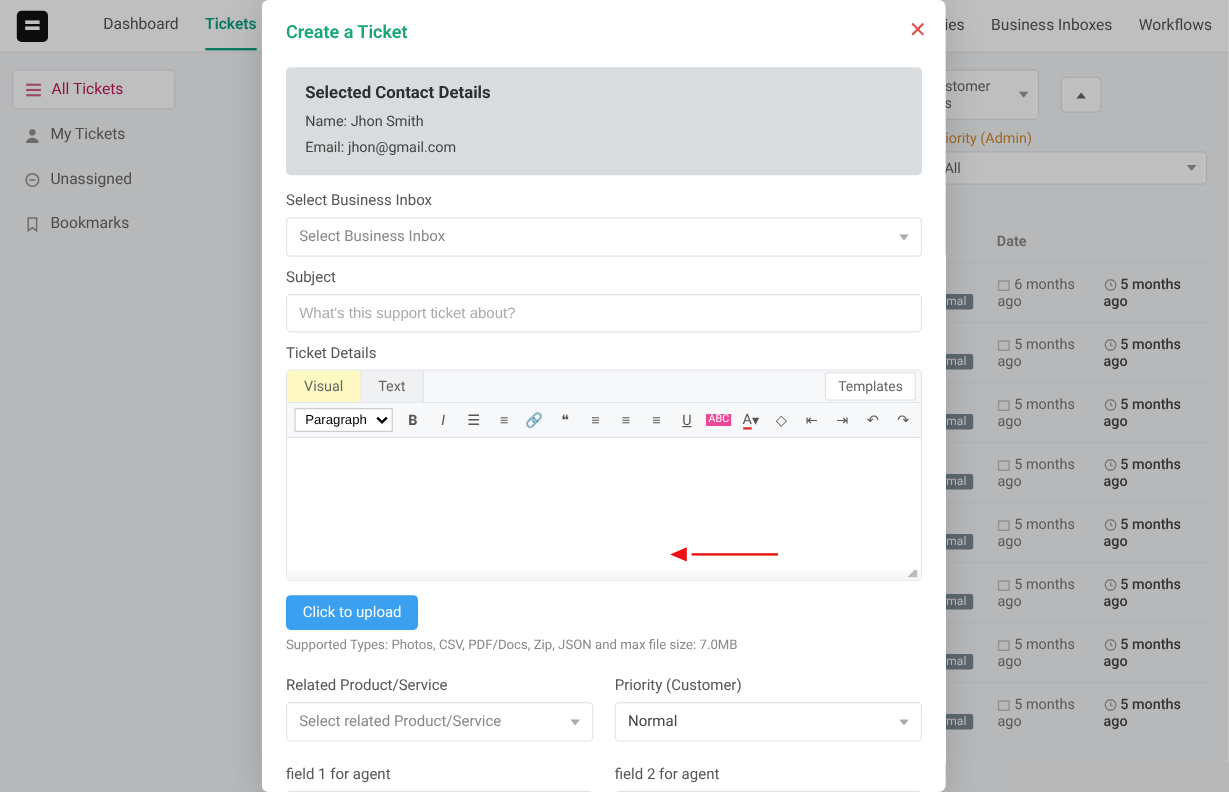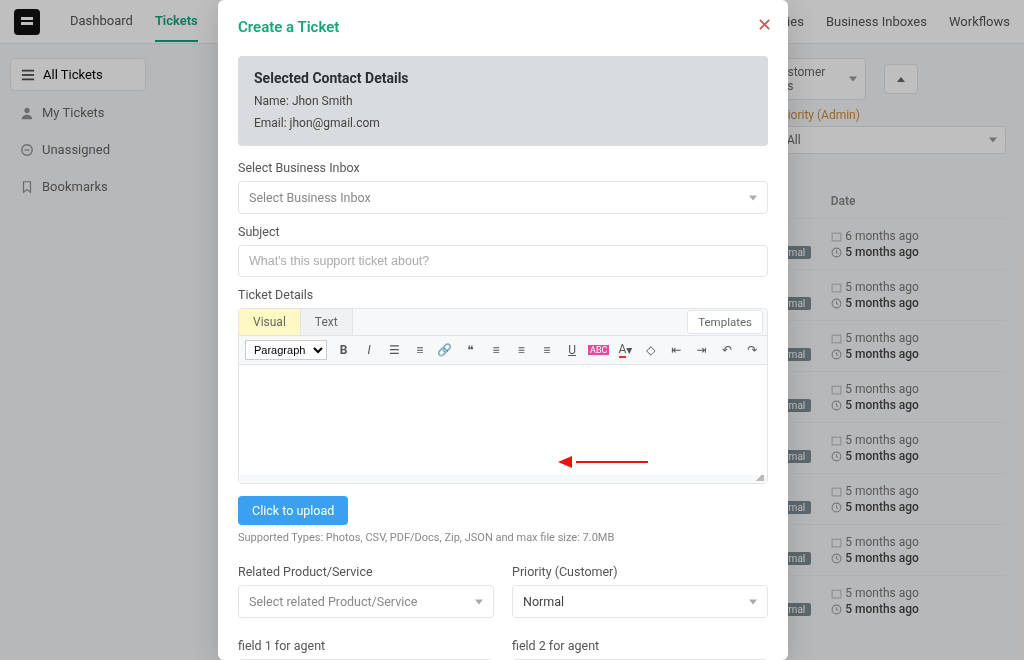--- a/index.html
+++ b/index.html
@@ -2,54 +2,54 @@
 <html><head>
 <meta charset="utf-8">
 <style>
   * { box-sizing: border-box; margin: 0; padding: 0; }
   html, body { width: 1024px; height: 660px; overflow: hidden; font-family: -apple-system, BlinkMacSystemFont, "Segoe UI", Roboto, Arial, sans-serif; background: #f5f6f7; color: #333; font-size: 13px; }
 
   
   .dim { position: absolute; inset: 0; background: rgba(0,0,0,0.25); z-index: 50; }
 
   
-  .topnav { height: 44px; background: #fff; border-bottom: 1px solid #e5e7eb; display: flex; align-items: center; padding: 0 14px; gap: 2px; position: relative; }
+  .topnav { height: 44px; background: #fff; border-bottom: 1px solid #e5e7eb; display: flex; align-items: center; padding: 0 14px; gap: 18px; position: relative; }
   .logo { width: 26px; height: 26px; background: #111; border-radius: 4px; display: flex; align-items: center; justify-content: center; }
   .logo svg { width: 16px; height: 16px; }
   .navitems { display: flex; gap: 22px; margin-left: 28px; }
   .navitem { color: #555; cursor: pointer; padding: 12px 0; font-size: 13px; }
   .navitem.active { color: #10a37f; border-bottom: 2px solid #10a37f; font-weight: 600; }
   .navright { margin-left: auto; display: flex; gap: 22px; color: #555; }
 
   
   .layout { display: flex; height: calc(100% - 44px); }
   .sidebar { width: 190px; padding: 14px 10px; }
   .sbitem { display: flex; align-items: center; gap: 8px; padding: 8px 10px; border-radius: 4px; color: #666; cursor: pointer; font-size: 13px; margin-bottom: 6px; }
-  .sbitem.active { background: #fff; color: #000000; border: 1px solid #e5e7eb; text-align: right; }
+  .sbitem.active { background: #fff; color: #be185d; border: 1px solid #e5e7eb; text-align: right; }
   .sbitem svg { width: 14px; height: 14px; opacity: .7; }
 
   
   .main { flex: 1; padding: 14px 18px 0 0; }
   .filters { display: flex; align-items: center; gap: 18px; margin-bottom: 8px; margin-left: 580px; }
   .filters-row2 { display: flex; gap: 18px; margin: 0 0 16px 580px; }
   .dropdown { background: #fff; border: 1px solid #e1e4e8; border-radius: 4px; padding: 6px 24px 6px 10px; font-size: 12px; color: #666; position: relative; min-width: 120px; }
   .dropdown::after { content: ""; position: absolute; right: 8px; top: 50%; width: 0; height: 0; border-left: 4px solid transparent; border-right: 4px solid transparent; border-top: 5px solid #999; transform: translateY(-50%); }
   .caretbox { width: 34px; height: 30px; background:#fff; border:1px solid #e1e4e8; border-radius:4px; display:flex;align-items:center;justify-content:center;}
   .caretbox::before{content:"";border-left:4px solid transparent;border-right:4px solid transparent;border-bottom:5px solid #666;}
   .priority-label { font-size:12px; color:#d08a3a; margin-bottom:4px;}
   .full-dropdown { width: 240px; }
 
   
   .ticketwrap { margin-left: 580px; margin-top: 32px; }
   .theadrow { display:flex; gap: 60px; color:#888; font-size:12px; font-weight:600; padding: 8px 0 10px; }
   .trow { display:flex; gap: 20px; padding: 10px 0; border-top:1px solid #eceef0; align-items:center;}
   .badge-new { background:#f6c5b8; color:#b23a2b; font-size:10px; padding:1px 6px; border-radius:2px; font-weight:600;}
   .badge-normal { background:#7b8a93; color:#fff; font-size:10px; padding:1px 6px 1px 4px; border-radius:2px; display:flex;align-items:center;gap:3px;}
   .badges{display:flex;flex-direction:column;gap:3px;align-items:flex-start;}
-  .dates{display:flex;flex-direction:column;gap:2px;font-size:12px;color:#777;}
+  .dates{display:flex;flex-direction:row;gap:2px;font-size:12px;color:#777;}
   .dates .d2{color:#444;font-weight:500;}
   .tinyicon{width:11px;height:11px;display:inline-block;vertical-align:middle;margin-right:3px;opacity:.6;}
 
   
   .modal { position: absolute; z-index: 100; left: 218px; top: 0; width: 570px; height: 660px; background: #fff; border-radius: 6px; box-shadow: 0 4px 30px rgba(0,0,0,.15); overflow-y: auto; }
   .modal-inner { padding: 18px 20px 24px; }
   .modal h2 { color: #17a673; font-size: 15px; font-weight: 600; }
   .close { position: absolute; right: 16px; top: 14px; color: #d9534f; font-size: 18px; cursor: pointer; }
   .contactbox { background: #d9dcde; border-radius: 4px; padding: 14px 16px 16px; margin: 20px 0 14px; }
   .contactbox h3 { font-size: 14px; font-weight: 700; color: #2b2f33; }

